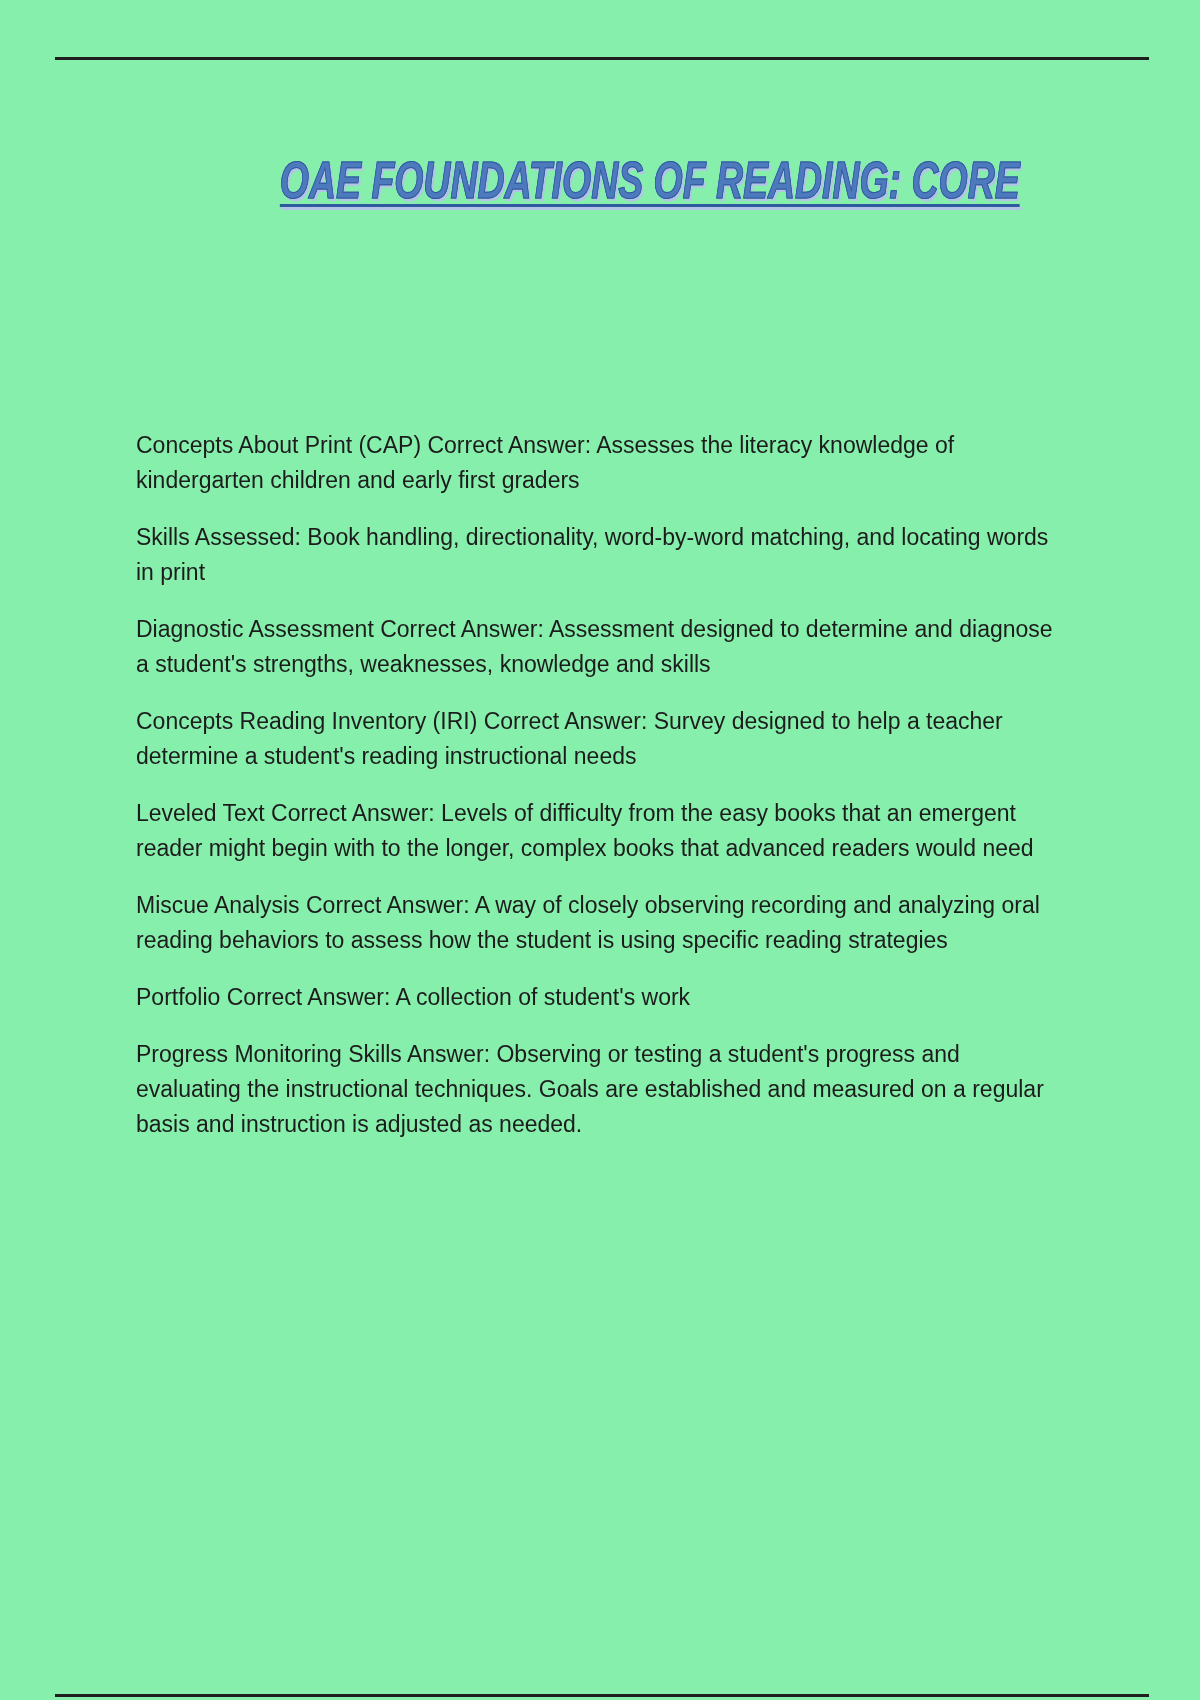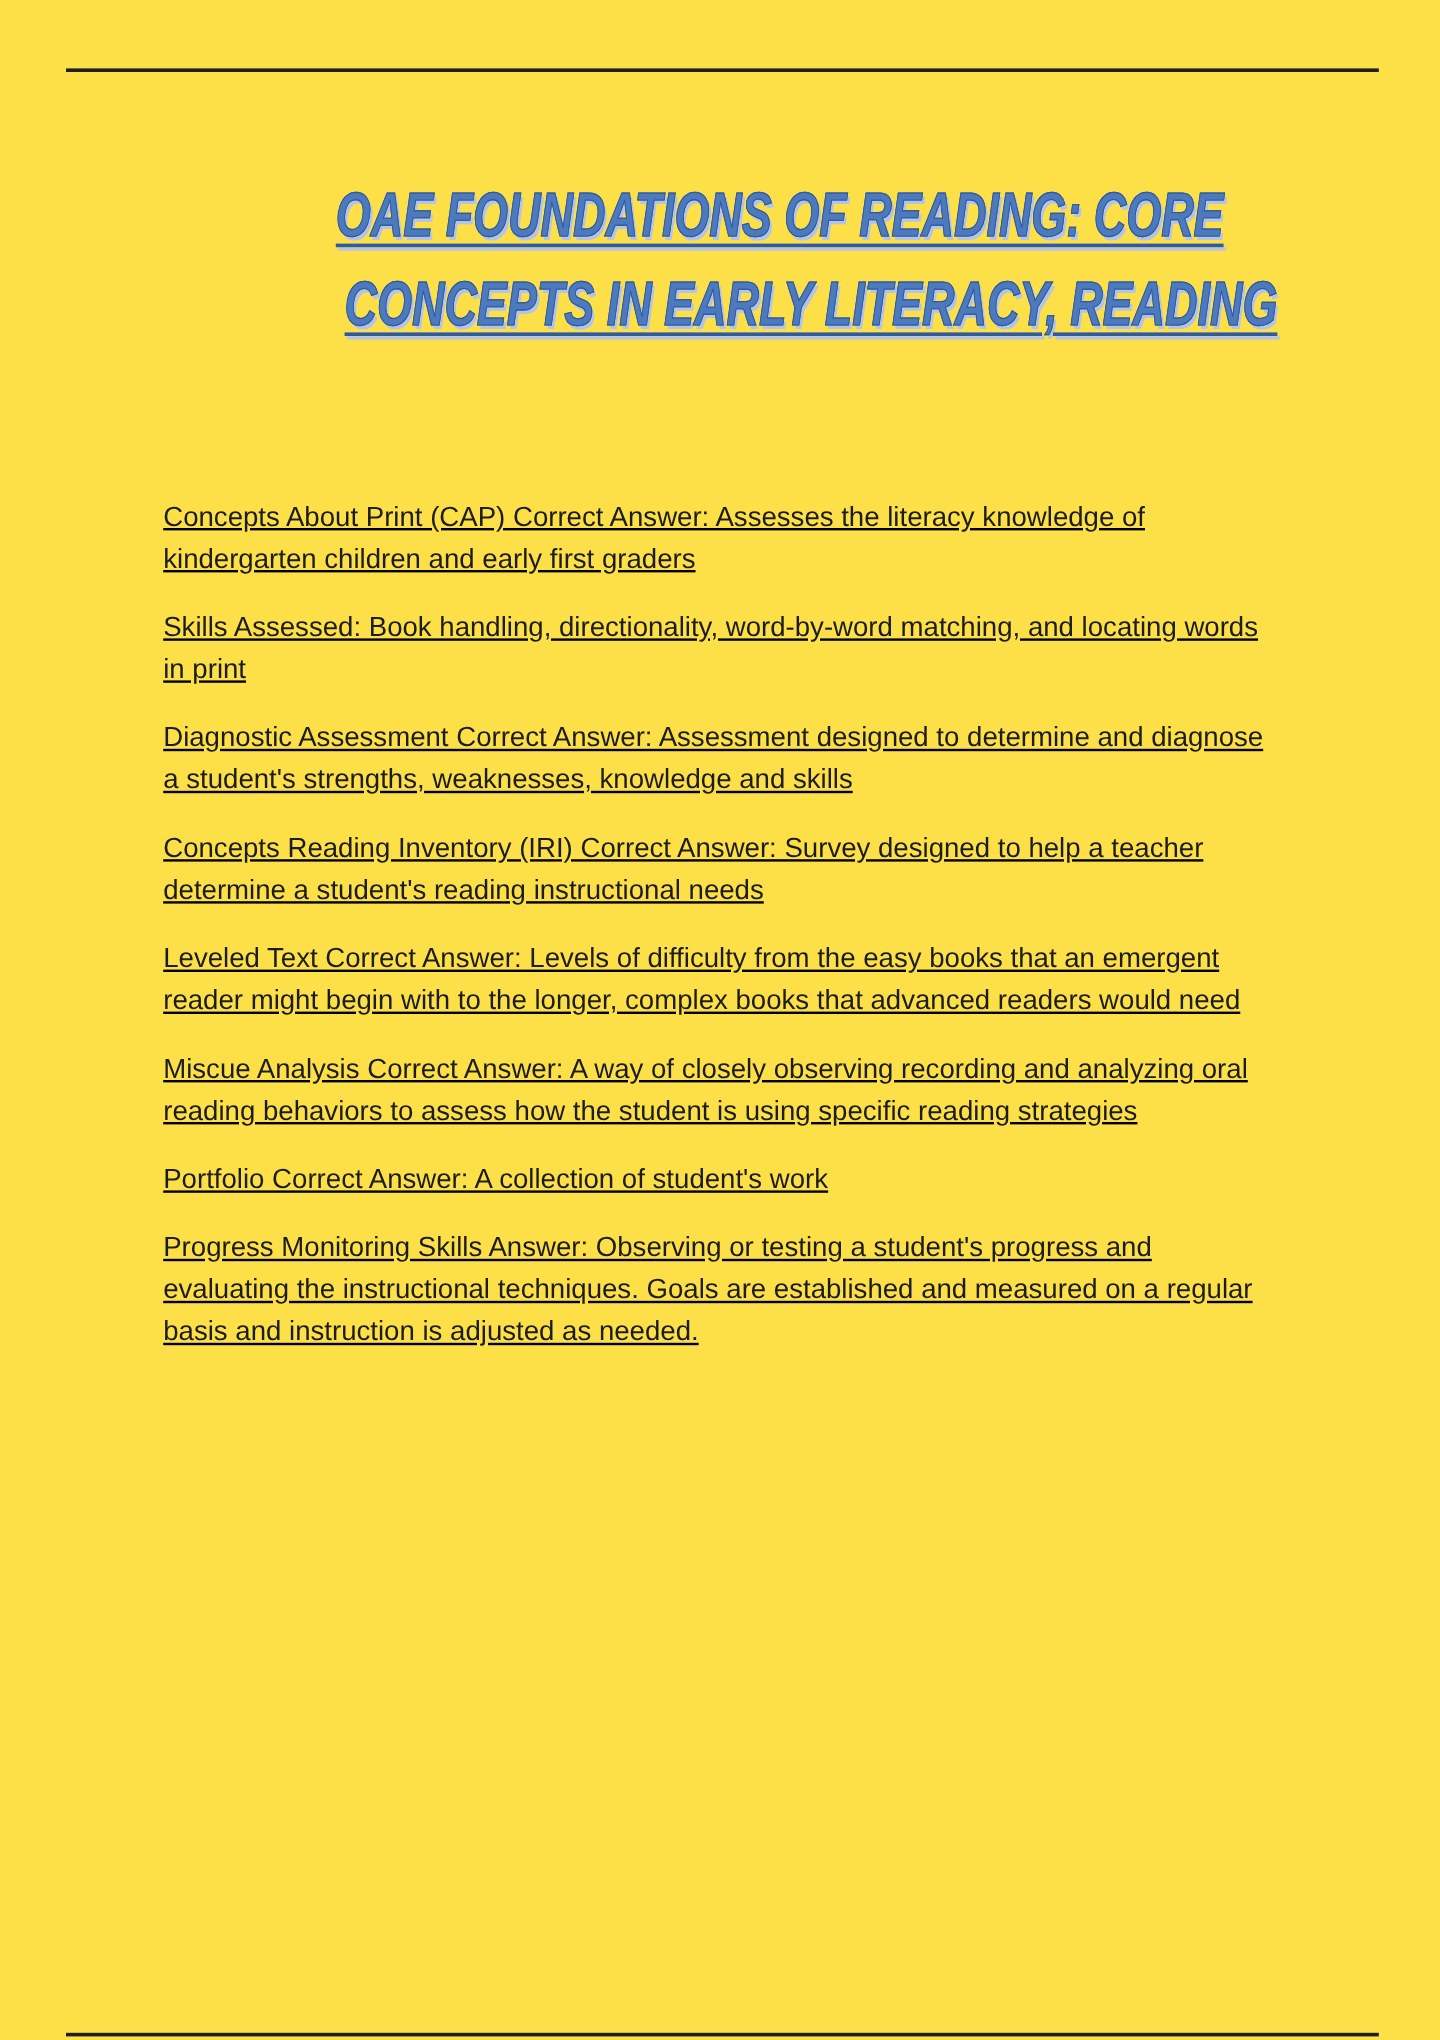--- a/index.html
+++ b/index.html
@@ -4,21 +4,21 @@
 <style>
   html, body {
     margin: 0;
     padding: 0;
     background: #ffffff;
   }
   .page {
     position: relative;
     width: 1200px;
     height: 1700px;
-    background: #fde047;
+    background: #86efac;
     overflow: hidden;
     font-family: "Liberation Sans", sans-serif;
   }
   .rule {
     position: absolute;
     left: 55px;
     width: 1094px;
     height: 3px;
     background: #1f1f1f;
   }
@@ -48,47 +48,43 @@
     color: #4d79bd;
     -webkit-text-stroke: 1px #2f5aa0;
     text-decoration: underline;
     text-decoration-thickness: 3px;
     text-underline-offset: 6px;
     text-shadow: 3px 3px 0 #b3c4e6;
   }
 
   .content {
     position: absolute;
-    top: 413px;
+    top: 428px;
     left: 136px;
     width: 930px;
-    text-decoration: underline;
   }
   .content p {
     margin: 0 0 22px 0;
     font-size: 23px;
     line-height: 35px;
     color: #1c1c1c;
     font-weight: 400;
   }
 </style>
 </head>
 <body>
 
 <div class="page">
 
   <div class="rule rule-top"></div>
 
   <header class="title-block">
     <div class="title-line">
       <span class="tl-inner">OAE FOUNDATIONS OF READING: CORE</span>
     </div>
-    <div class="title-line">
-      <span class="tl-inner">CONCEPTS IN EARLY LITERACY, READING</span>
-    </div>
   </header>
 
   <main class="content">
     <p>Concepts About Print (CAP) Correct Answer: Assesses the literacy knowledge of kindergarten children and early first graders</p>
     <p>Skills Assessed: Book handling, directionality, word-by-word matching, and locating words in print</p>
     <p>Diagnostic Assessment Correct Answer: Assessment designed to determine and diagnose a student's strengths, weaknesses, knowledge and skills</p>
     <p>Concepts Reading Inventory (IRI) Correct Answer: Survey designed to help a teacher determine a student's reading instructional needs</p>
     <p>Leveled Text Correct Answer: Levels of difficulty from the easy books that an emergent reader might begin with to the longer, complex books that advanced readers would need</p>
     <p>Miscue Analysis Correct Answer: A way of closely observing recording and analyzing oral reading behaviors to assess how the student is using specific reading strategies</p>
     <p>Portfolio Correct Answer: A collection of student's work</p>

